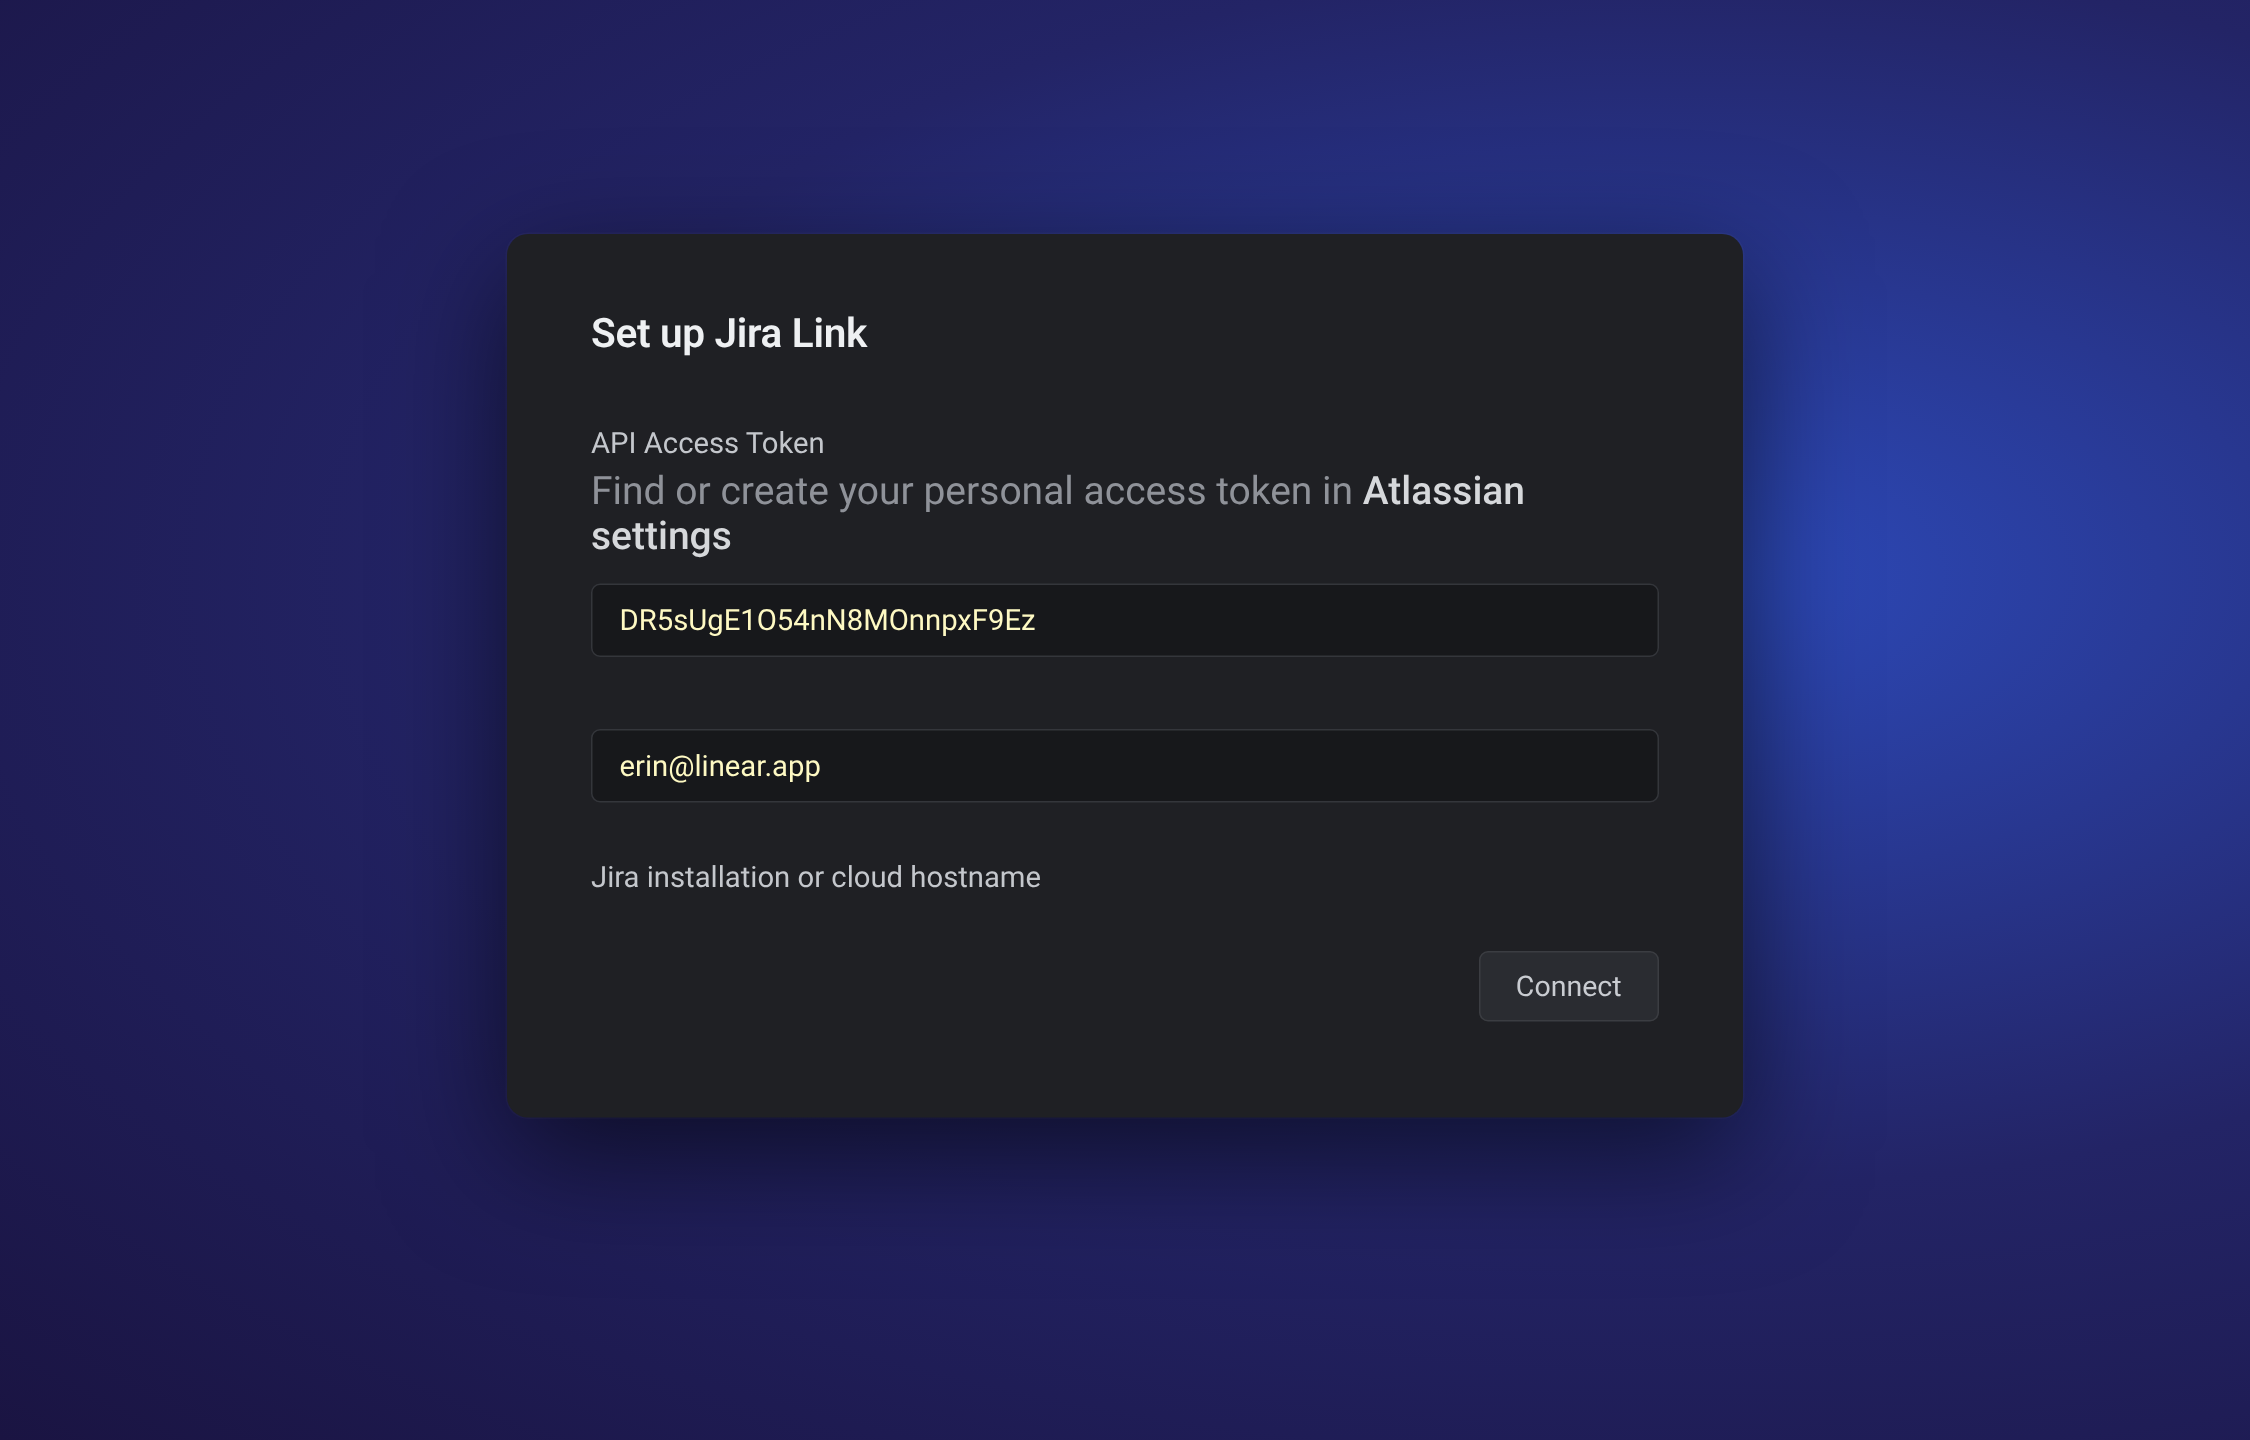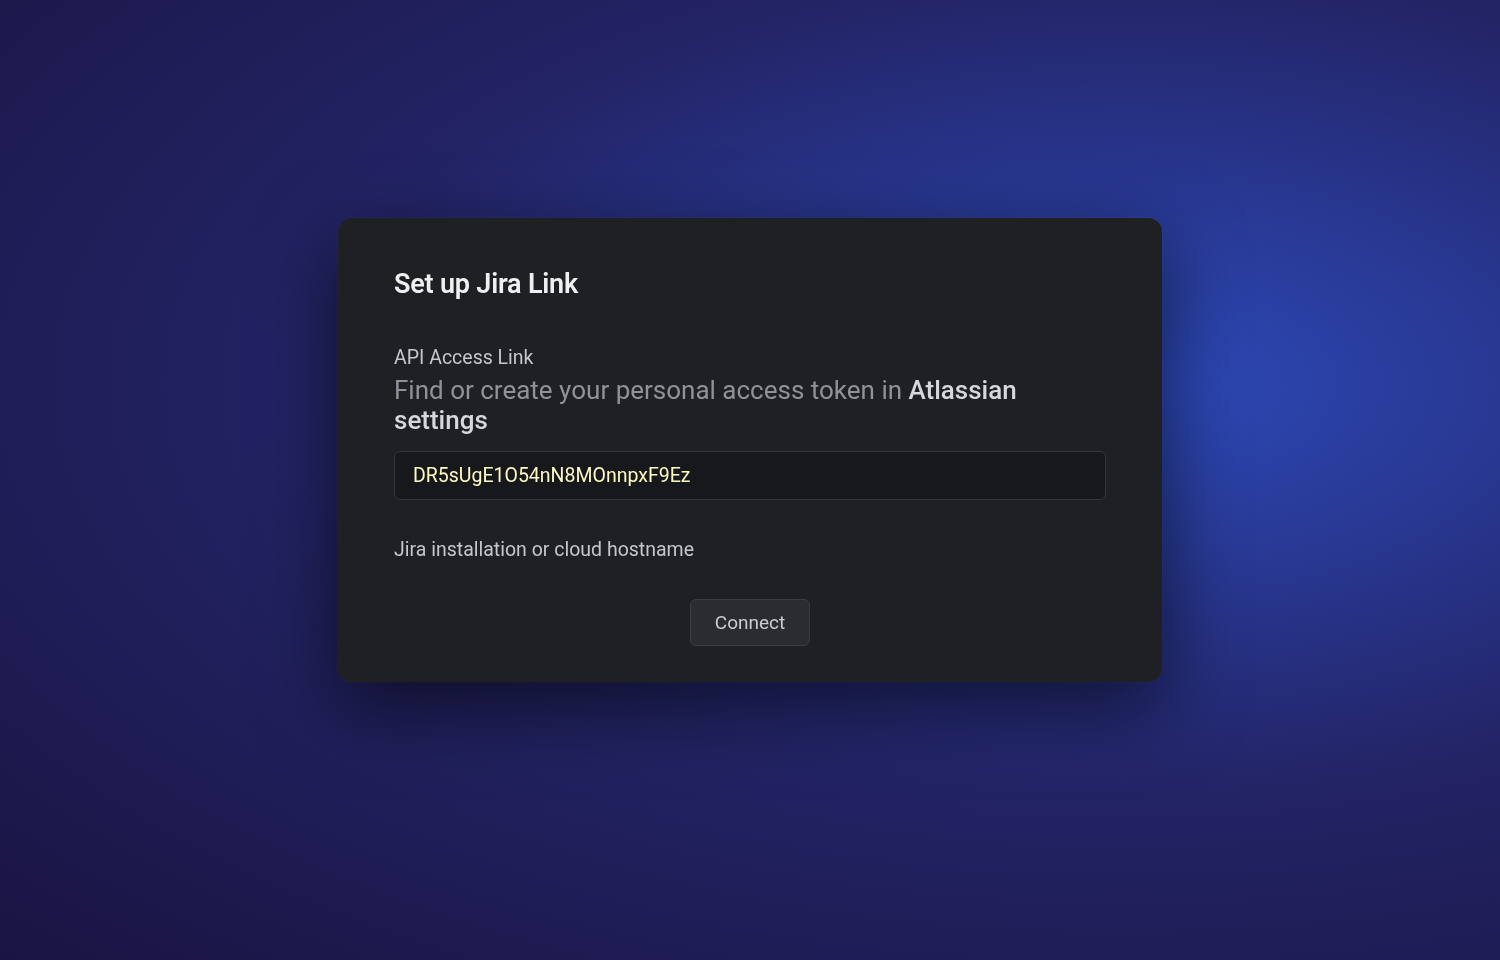--- a/index.html
+++ b/index.html
@@ -16,21 +16,21 @@
       display: flex;
       align-items: center;
       justify-content: center;
       overflow: hidden;
     }
 
     .modal {
       width: 824px;
       background: #1f2024;
       border-radius: 14px;
-      padding: 50px 56px 36px 56px;
+      padding: 50px 56px 64px 56px;
       box-shadow: 0 25px 80px rgba(0, 0, 0, 0.6), 0 0 0 1px rgba(255,255,255,0.03);
       margin-top: -60px;
     }
 
     .modal-title {
       color: #eef0f2;
       font-size: 27px;
       font-weight: 600;
       margin-bottom: 46px;
       letter-spacing: -0.2px;
@@ -76,21 +76,21 @@
       font-family: inherit;
       outline: none;
     }
 
     .text-input::placeholder {
       color: #6b6e75;
     }
 
     .button-row {
       display: flex;
-      justify-content: center;
+      justify-content: flex-end;
     }
 
     .connect-button {
       background: #2a2c31;
       border: 1px solid #3b3d42;
       border-radius: 6px;
       color: #c9ccd1;
       font-size: 19px;
       font-weight: 400;
       padding: 11px 24px;
@@ -98,28 +98,29 @@
       font-family: inherit;
     }
   </style>
 </head>
 <body>
 
 <div class="modal">
   <h1 class="modal-title">Set up Jira Link</h1>
 
   <div class="field-group">
-    <label class="field-label">API Access Link</label>
+    <label class="field-label">API Access Token</label>
     <div class="field-hint">
       <span>Find or create your personal access token in </span><span class="link">Atlassian settings</span>
     </div>
     <input type="text" class="text-input" value="DR5sUgE1O54nN8MOnnpxF9Ez" style="">
   </div>
 
   <div class="field-group">
+    <input type="text" class="text-input" style="margin-top: 10px;" value="erin@linear.app">
   </div>
 
   <div class="field-group">
     <label class="field-label">Jira installation or cloud hostname</label>
   </div>
 
   <div class="button-row">
     <button class="connect-button">Connect</button>
   </div>
 </div>

